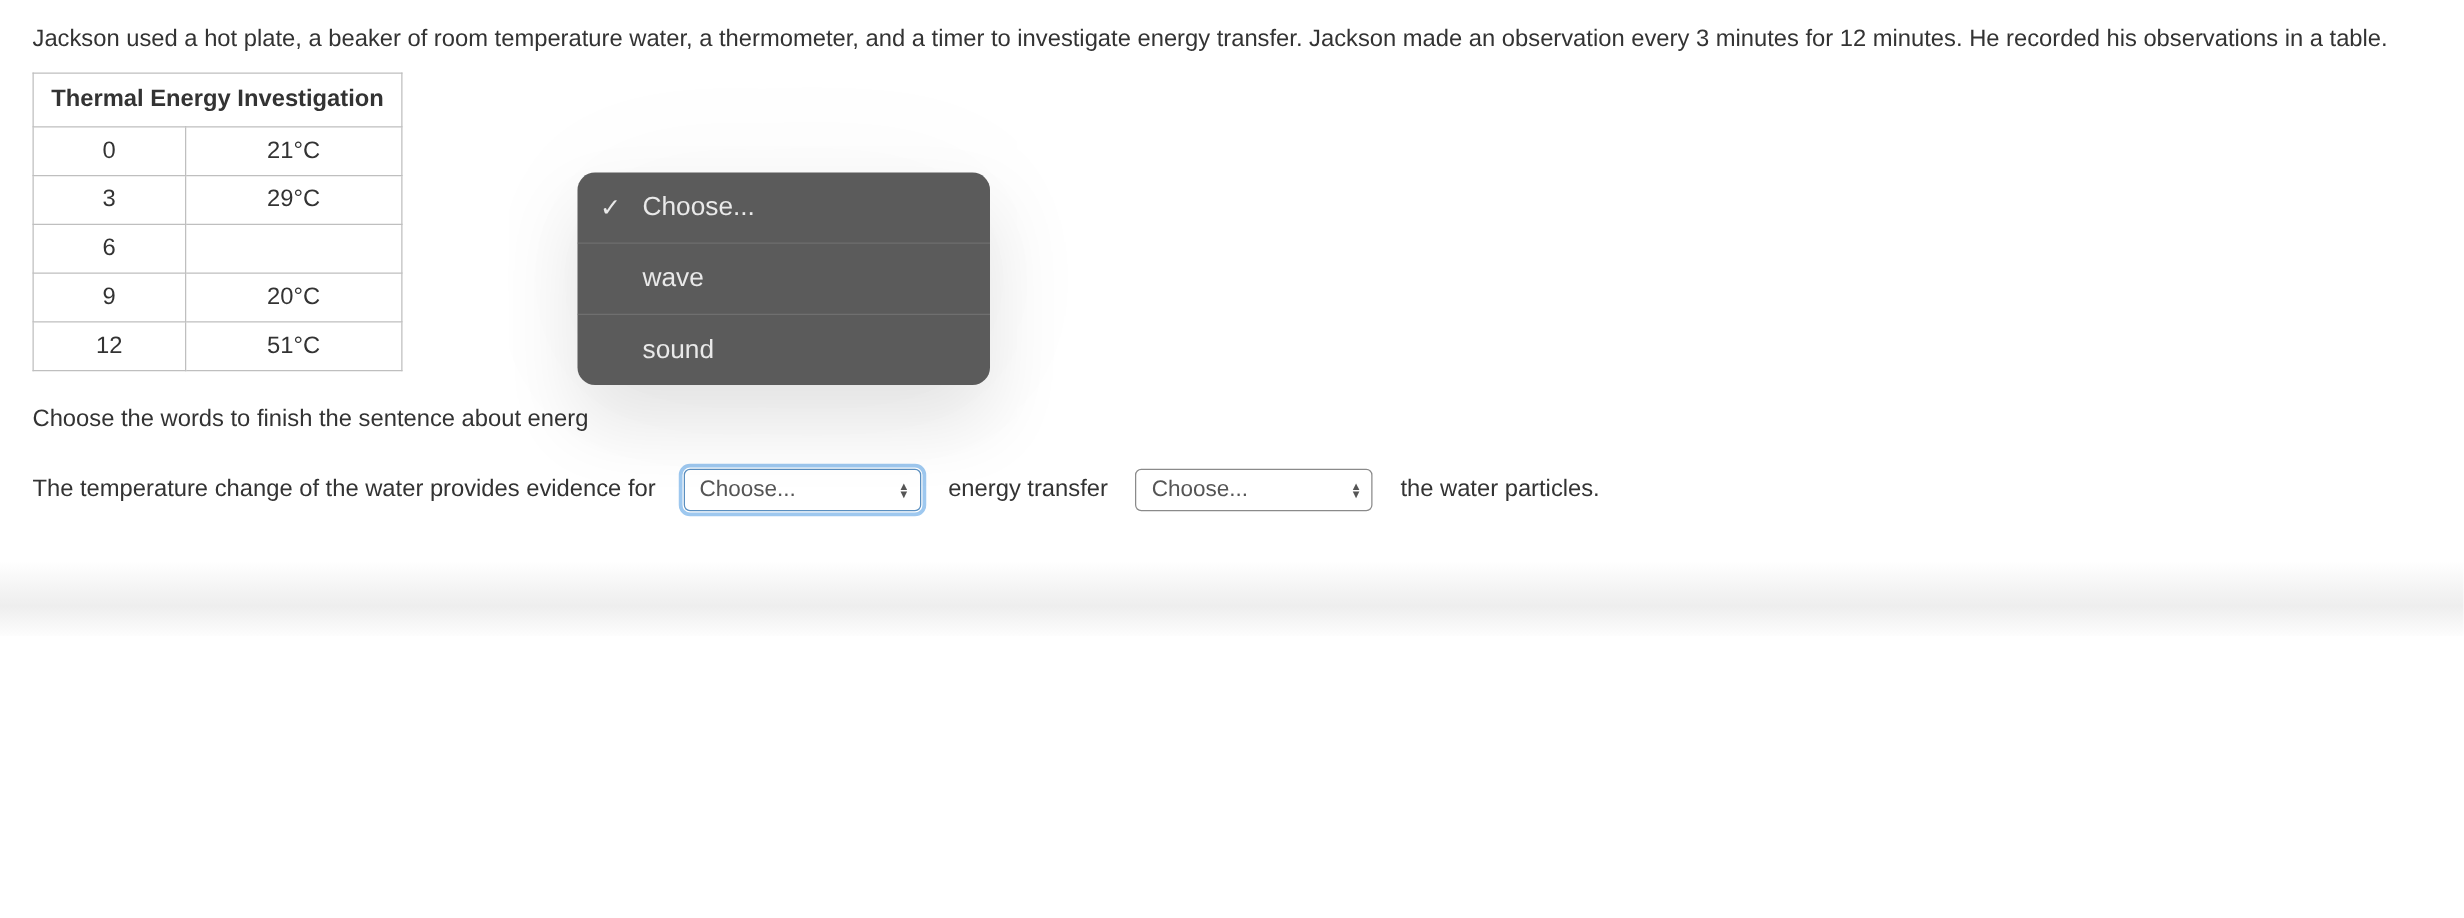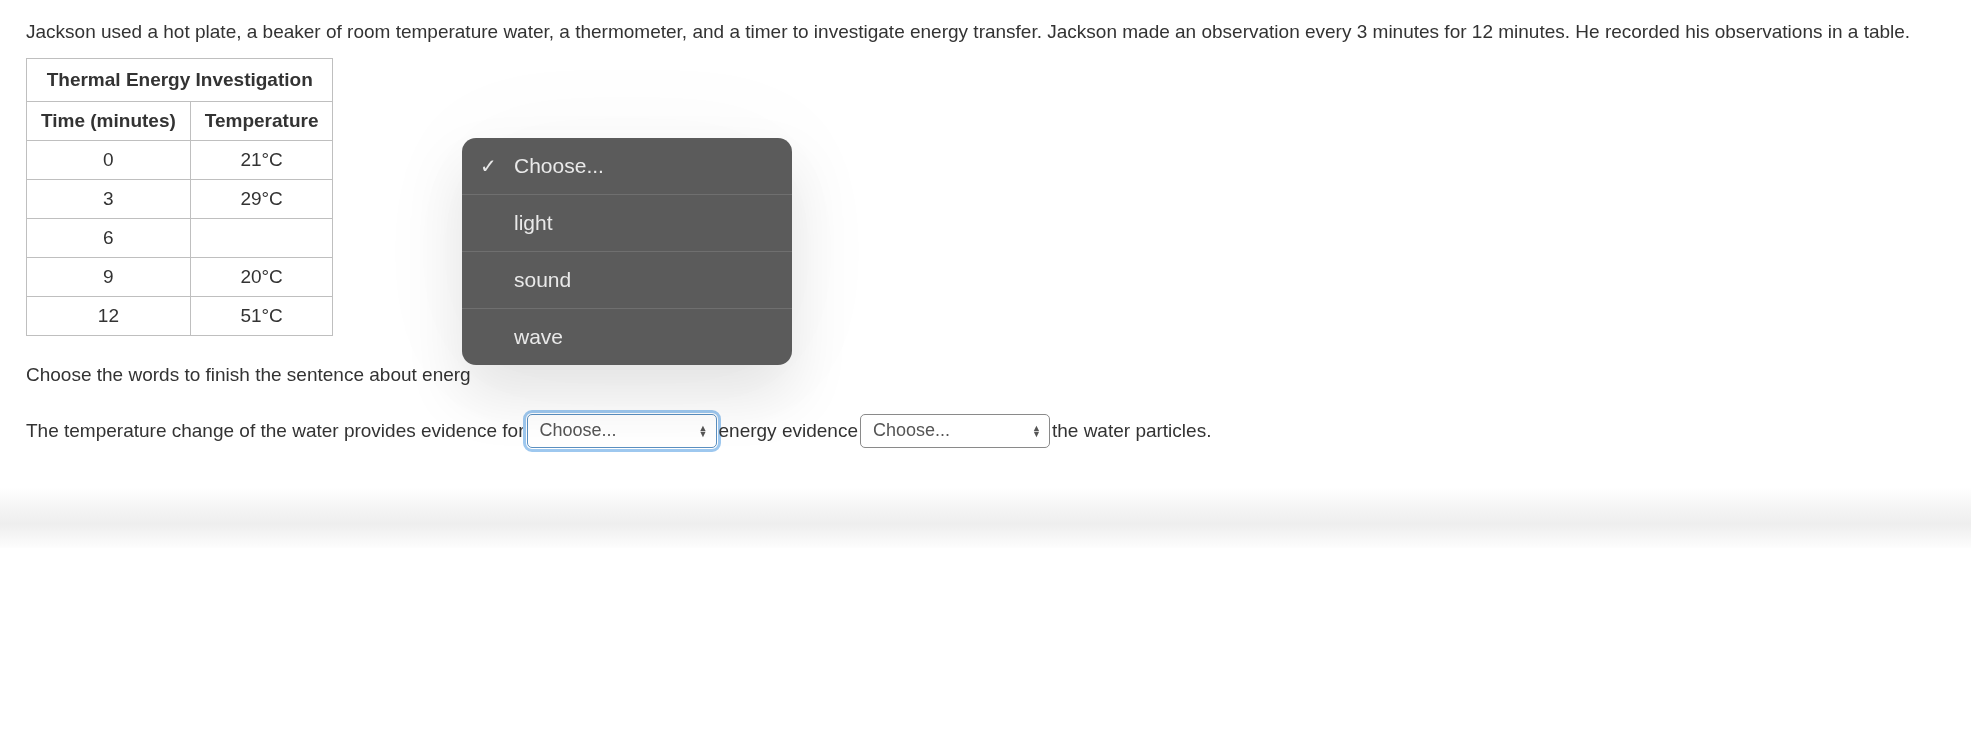--- a/index.html
+++ b/index.html
@@ -36,21 +36,21 @@
     font-weight: 700;
     padding: 10px 14px;
   }
   .prompt-line {
     margin-bottom: 28px;
   }
   .answer-line {
     display: flex;
     align-items: center;
     flex-wrap: wrap;
-    gap: 2px;
+    gap: 22px;
   }
   .select-box {
     display: inline-flex;
     align-items: center;
     justify-content: space-between;
     border: 1px solid #8a8a8a;
     border-radius: 5px;
     padding: 4px 8px 4px 12px;
     min-width: 190px;
     height: 34px;
@@ -108,24 +108,20 @@
 <div class="page">
 
   <div class="intro">Jackson used a hot plate, a beaker of room temperature water, a thermometer, and a timer to investigate energy transfer. Jackson made an observation every 3 minutes for 12 minutes. He recorded his observations in a table.</div>
 
   <table class="data">
     <tbody>
         <tr class="title-row">
       <th colspan="2">Thermal Energy Investigation</th>
     </tr>
     <tr>
-      <th class="time-col">Time (minutes)</th>
-      <th class="temp-col">Temperature</th>
-    </tr>
-    <tr>
       <td>0</td>
       <td>21°C</td>
     </tr>
     <tr>
       <td>3</td>
       <td>29°C</td>
     </tr>
     <tr>
       <td>6</td>
       <td></td>
@@ -145,32 +141,31 @@
 
   <div class="answer-line">
     <span>The temperature change of the water provides evidence for</span>
     <span class="select-box focused">
       <span>Choose...</span>
       <span class="updown">
           <span>▲</span>
           <span>▼</span>
         </span>
     </span>
-    <span>energy evidence</span>
+    <span>energy transfer</span>
     <span class="select-box">
       <span>Choose...</span>
       <span class="updown">
           <span>▲</span>
           <span>▼</span>
         </span>
     </span>
     <span>the water particles.</span>
   </div>
 
   <div class="dropdown" id="dropdown" style="left: 462px; top: 138px;">
     <div class="opt selected">Choose...</div>
-    <div class="opt">light</div>
+    <div class="opt">wave</div>
     <div class="opt">sound</div>
-    <div class="opt">wave</div>
   </div>
 
 </div>
 <div class="bottom-fade"></div>
 
 </body></html>

